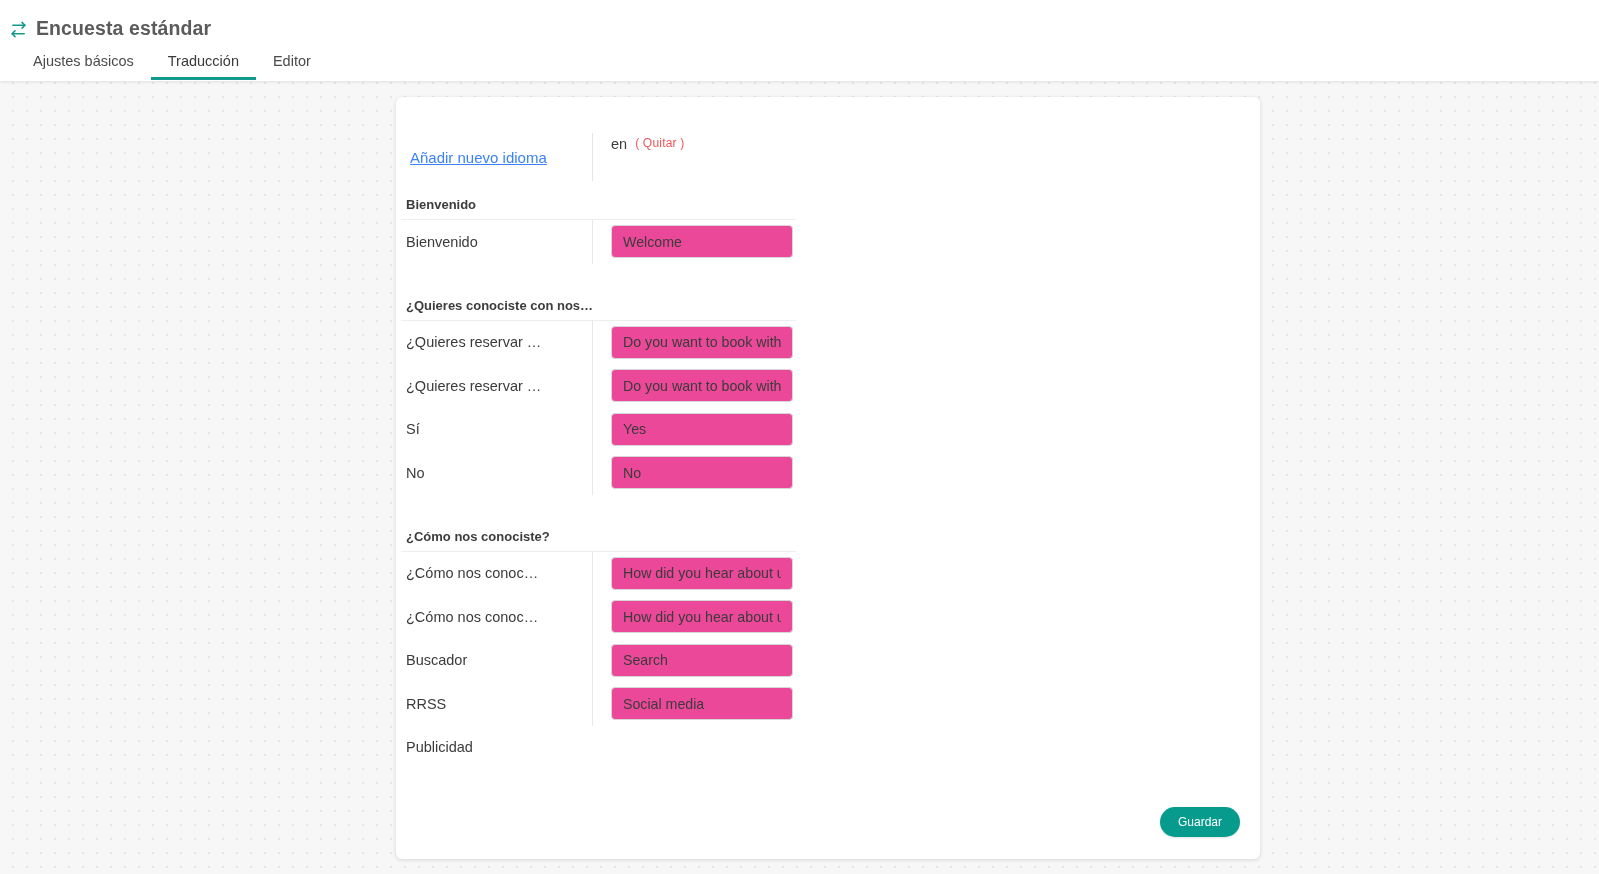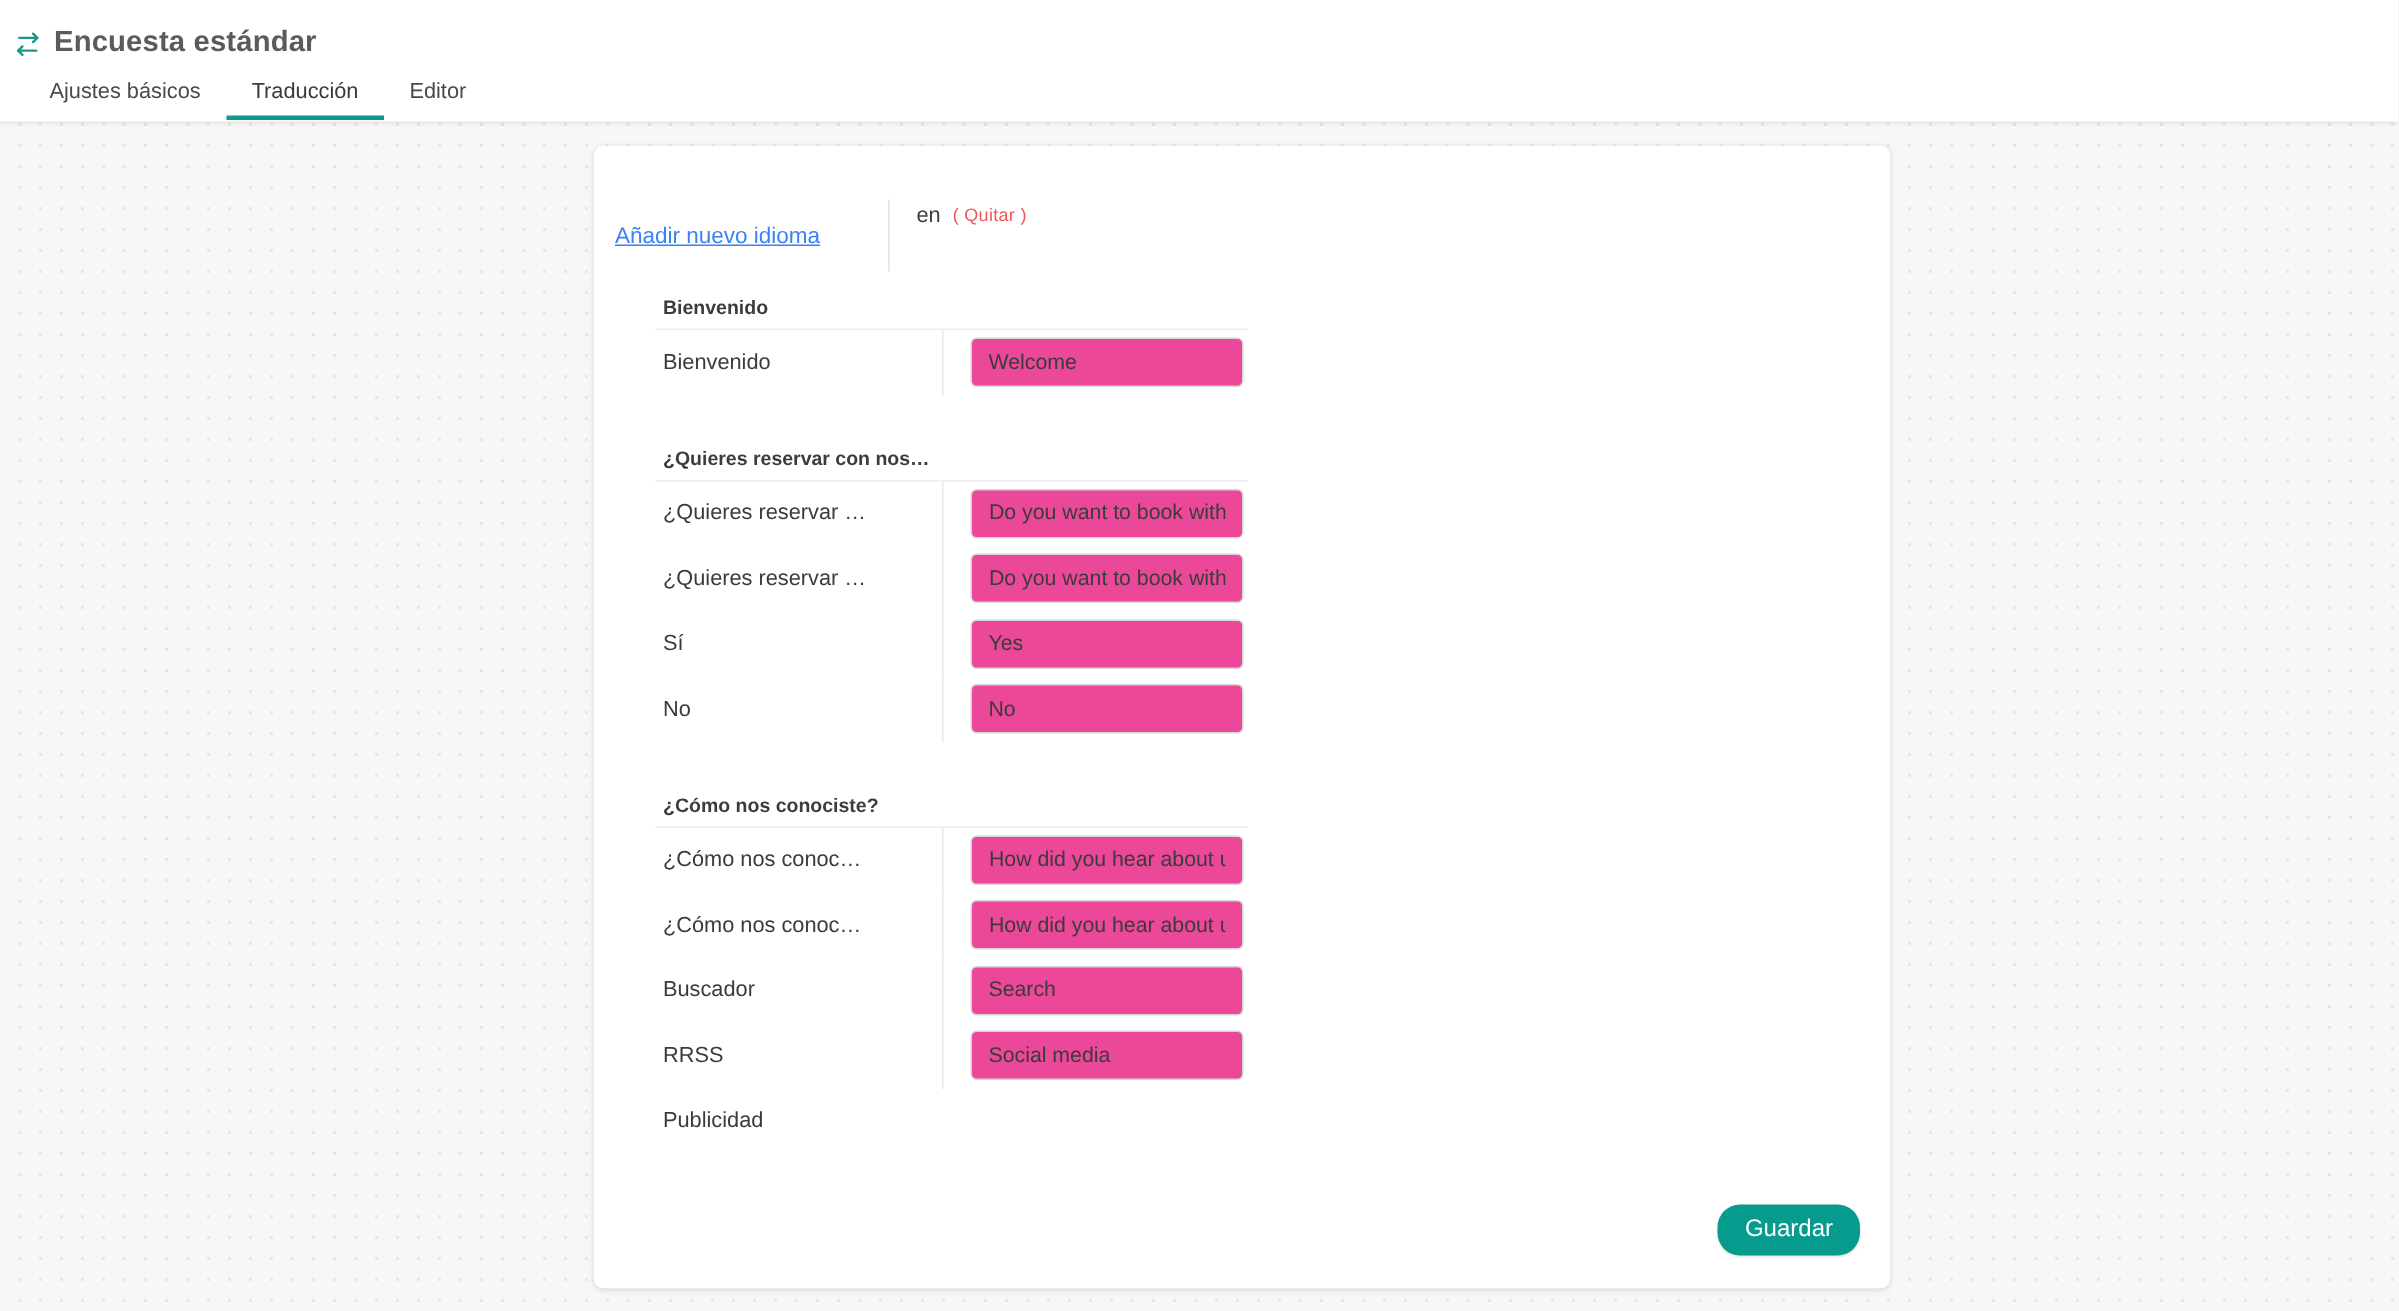--- a/index.html
+++ b/index.html
@@ -125,21 +125,21 @@
   .lang-remove {
     font-size: 12px;
     color: #f0555b;
     cursor: pointer;
     white-space: nowrap;
     letter-spacing: .2px;
   }
 
   
   .sections { padding: 0 0 0 0; }
-  .section { margin-bottom: 6px; margin-left: 36px; }
+  .section { margin-bottom: 6px; }
   .section-title {
     font-size: 13px;
     font-weight: bold;
     color: #3c3c3c;
     padding: 0 0 7px 5px;
     margin-left: 5px;
     width: 395px;
     border-bottom: 1px solid #ededed;
     white-space: nowrap;
     overflow: hidden;
@@ -189,21 +189,21 @@
     position: absolute;
     right: 20px;
     bottom: 22px;
   }
   .btn-save {
     background: #069b8c;
     color: #ffffff;
     border: none;
     border-radius: 15px;
     font-family: inherit;
-    font-size: 16px;
+    font-size: 12px;
     padding: 9px 18px;
     cursor: pointer;
     line-height: 1;
     box-shadow: 0 1px 2px rgba(0,0,0,.12);
   }
 </style>
 </head>
 <body>
 
 <div class="topbar">
@@ -242,21 +242,21 @@
 
         <div class="row">
           <div class="row-label">Bienvenido</div>
           <div class="row-field">
             <input class="txt" type="text" value="Welcome" style="">
           </div>
         </div>
       </div>
 
       <div class="section s-book">
-        <div class="section-title">¿Quieres reservar con nos…</div>
+        <div class="section-title">¿Quieres conociste con nos…</div>
 
         <div class="row">
           <div class="row-label">¿Quieres reservar …</div>
           <div class="row-field">
             <input class="txt" type="text" value="Do you want to book with us?" style="">
           </div>
         </div>
 
         <div class="row">
           <div class="row-label">¿Quieres reservar …</div>

